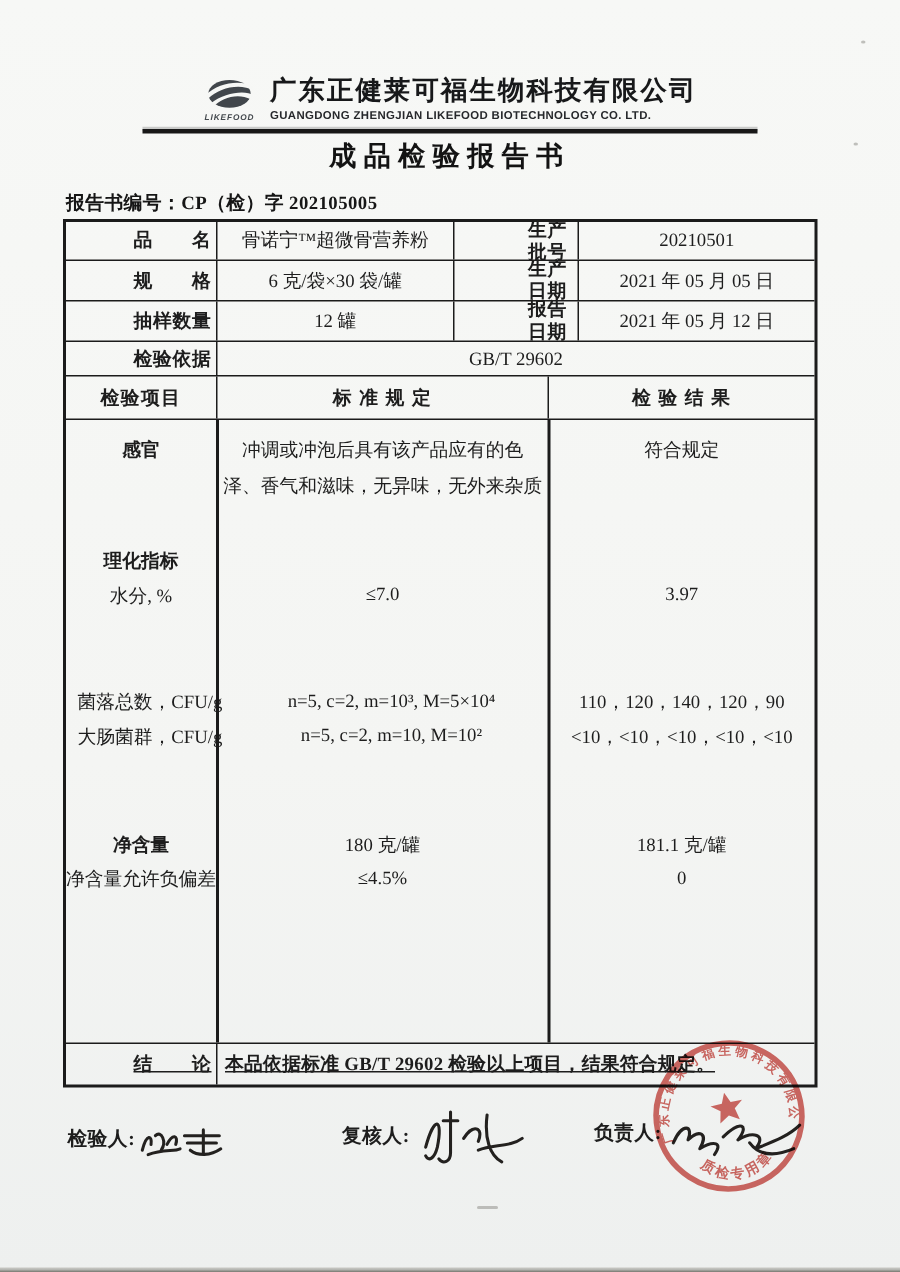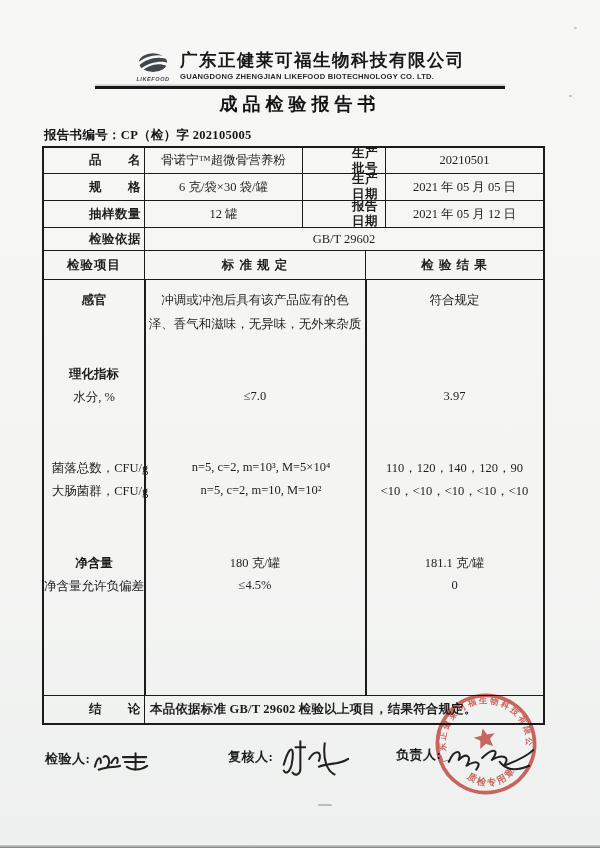--- a/index.html
+++ b/index.html
@@ -45,21 +45,21 @@
   .hdr { font-weight:700; letter-spacing:1px; }
 
   .bigrow { position:relative; height:416px; display:block; }
   .vline { position:absolute; top:0; bottom:0; width:1.5px; background:#1b1b1b; }
   .v1 { left:100px; } .v2 { left:321px; }
   .tline { position:absolute; left:0; width:100%; display:flex; }
   .tline > span { display:block; text-align:center; font-size:12.5px; }
   .tline .k { width:100px; } .tline .st { width:222px; } .tline .rs { flex:1; }
   .bold { font-weight:700; }
 
-  .concl-row { height:28px; }
+  .concl-row { height:28px;text-decoration:underline; }
   .concl-text { justify-content:flex-start; text-align:left; padding-left:5px;
     font-weight:600; font-size:12.5px; letter-spacing:.2px; }
 
   
   .sig-block { position:absolute; display:flex; align-items:flex-start; z-index:3; }
   .sig-label { font-size:13px; font-weight:700; letter-spacing:.5px; white-space:nowrap; }
   .sig-svg { stroke:#23211f; stroke-width:2.1; fill:none; stroke-linecap:round; stroke-linejoin:round; }
 
   
   .stamp { position:absolute; left:430px; top:688px; width:112px; height:112px;

